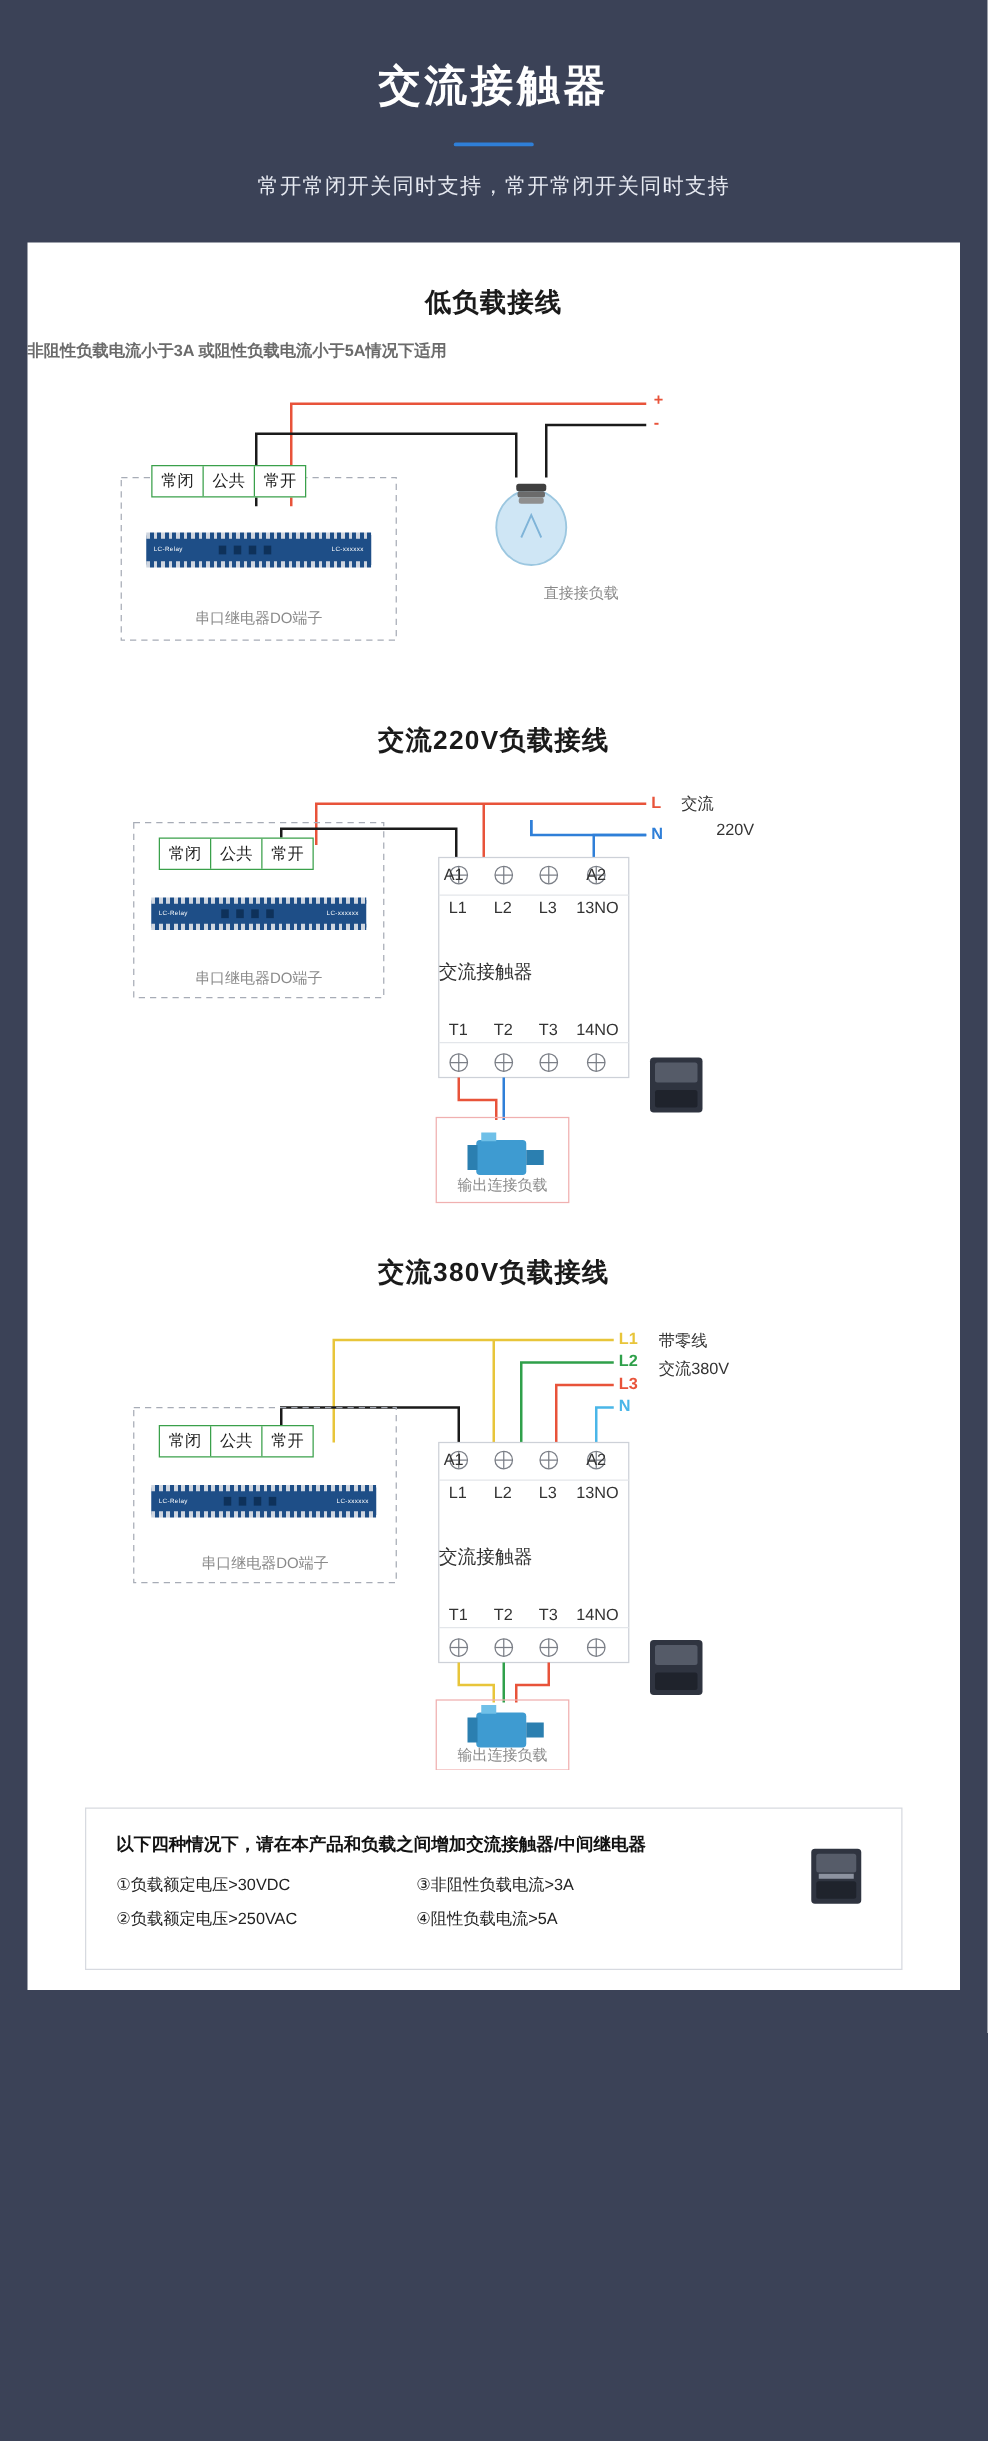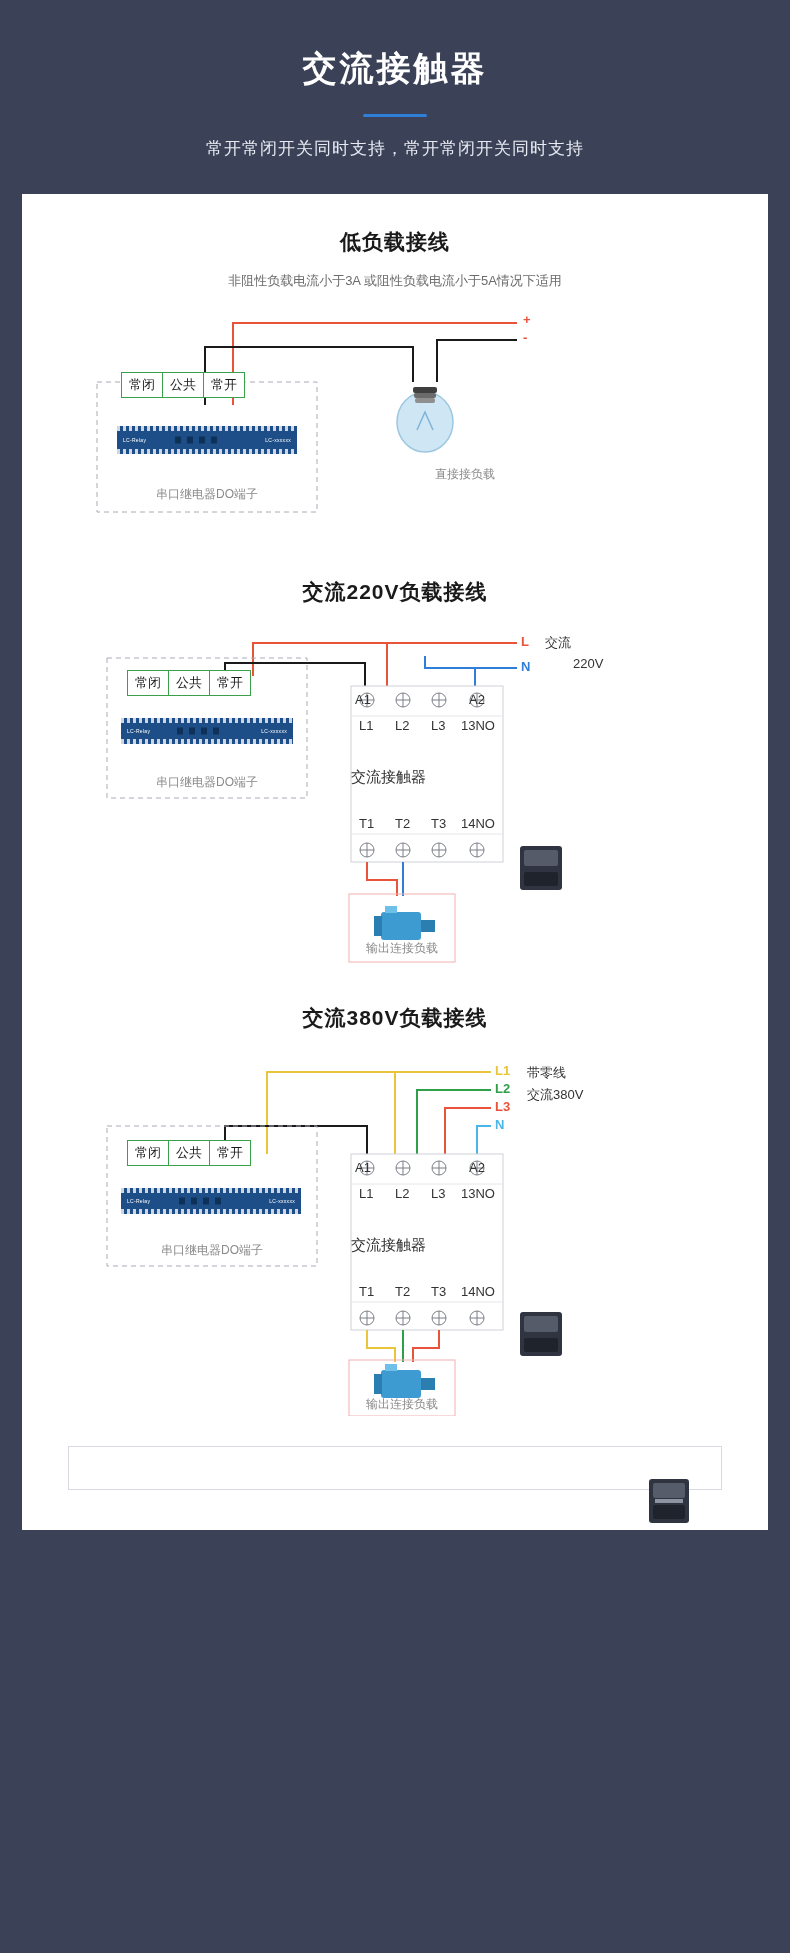--- a/index.html
+++ b/index.html
@@ -20,29 +20,29 @@
     width:64px;height:3px;background:#2f7fd8;margin:22px auto 0 auto;border-radius:2px;
   }
   .subtitle{
     margin:20px 0 0 0;font-size:17px;color:#e7eaf2;letter-spacing:1px;
   }
 
   
   .card{
     margin:34px 22px 0 22px;
     background:#ffffff;
-    padding:34px 0 40px 0;
+    padding:34px 0 16px 0;
     box-sizing:border-box;
     width:746px;
   }
   .sec-title{
     text-align:center;font-size:21px;color:#1a1a1a;font-weight:bold;margin:0;letter-spacing:1px;
   }
   .sec-note{
-    text-align:center;font-size:13px;color:#6b6b6b;margin:16px 0 0 0;
+    font-size:13px;color:#6b6b6b;margin:16px 0 0 0;font-weight:bold;
   }
 
   
   .canvas{position:relative;margin:0 auto;}
   .canvas svg{display:block;}
   .term-row{
     position:absolute;display:flex;border:1px solid #3aa04a;box-sizing:border-box;background:#fff;
   }
   .term-cell{
     font-size:13px;color:#1a1a1a;padding:4px 7px;border-right:1px solid #3aa04a;
@@ -360,20 +360,31 @@
 
       <div class="wire-lbl" style="left:430px;top:7px;color:#e8c53a;">L1</div>
       <div class="wire-lbl" style="left:430px;top:25px;color:#2fa04a;">L2</div>
       <div class="wire-lbl" style="left:430px;top:43px;color:#e8533a;">L3</div>
       <div class="wire-lbl" style="left:430px;top:61px;color:#4ab6e8;">N</div>
       <div class="plain-lbl" style="left:462px;top:8px;">带零线</div>
       <div class="plain-lbl" style="left:462px;top:30px;">交流380V</div>
     </div>
 
     <div class="notes">
+      <p class="notes-title">以下四种情况下，请在本产品和负载之间增加交流接触器/中间继电器</p>
+      <div class="notes-grid">
+        <div class="notes-col">
+          <div>①负载额定电压&gt;30VDC</div>
+          <div>②负载额定电压&gt;250VAC</div>
+        </div>
+        <div class="notes-col">
+          <div>③非阻性负载电流&gt;3A</div>
+          <div>④阻性负载电流&gt;5A</div>
+        </div>
+      </div>
       <svg class="mini-contactor" viewBox="0 0 56 56">
         <rect x="8" y="6" width="40" height="44" rx="3" fill="#2f3440"></rect>
         <rect x="12" y="10" width="32" height="15" rx="2" fill="#565c69"></rect>
         <rect x="12" y="32" width="32" height="14" rx="2" fill="#1f232c"></rect>
         <rect x="14" y="26" width="28" height="4" fill="#8d93a0"></rect>
       </svg>
     </div>
 
   </div>
 </div>

